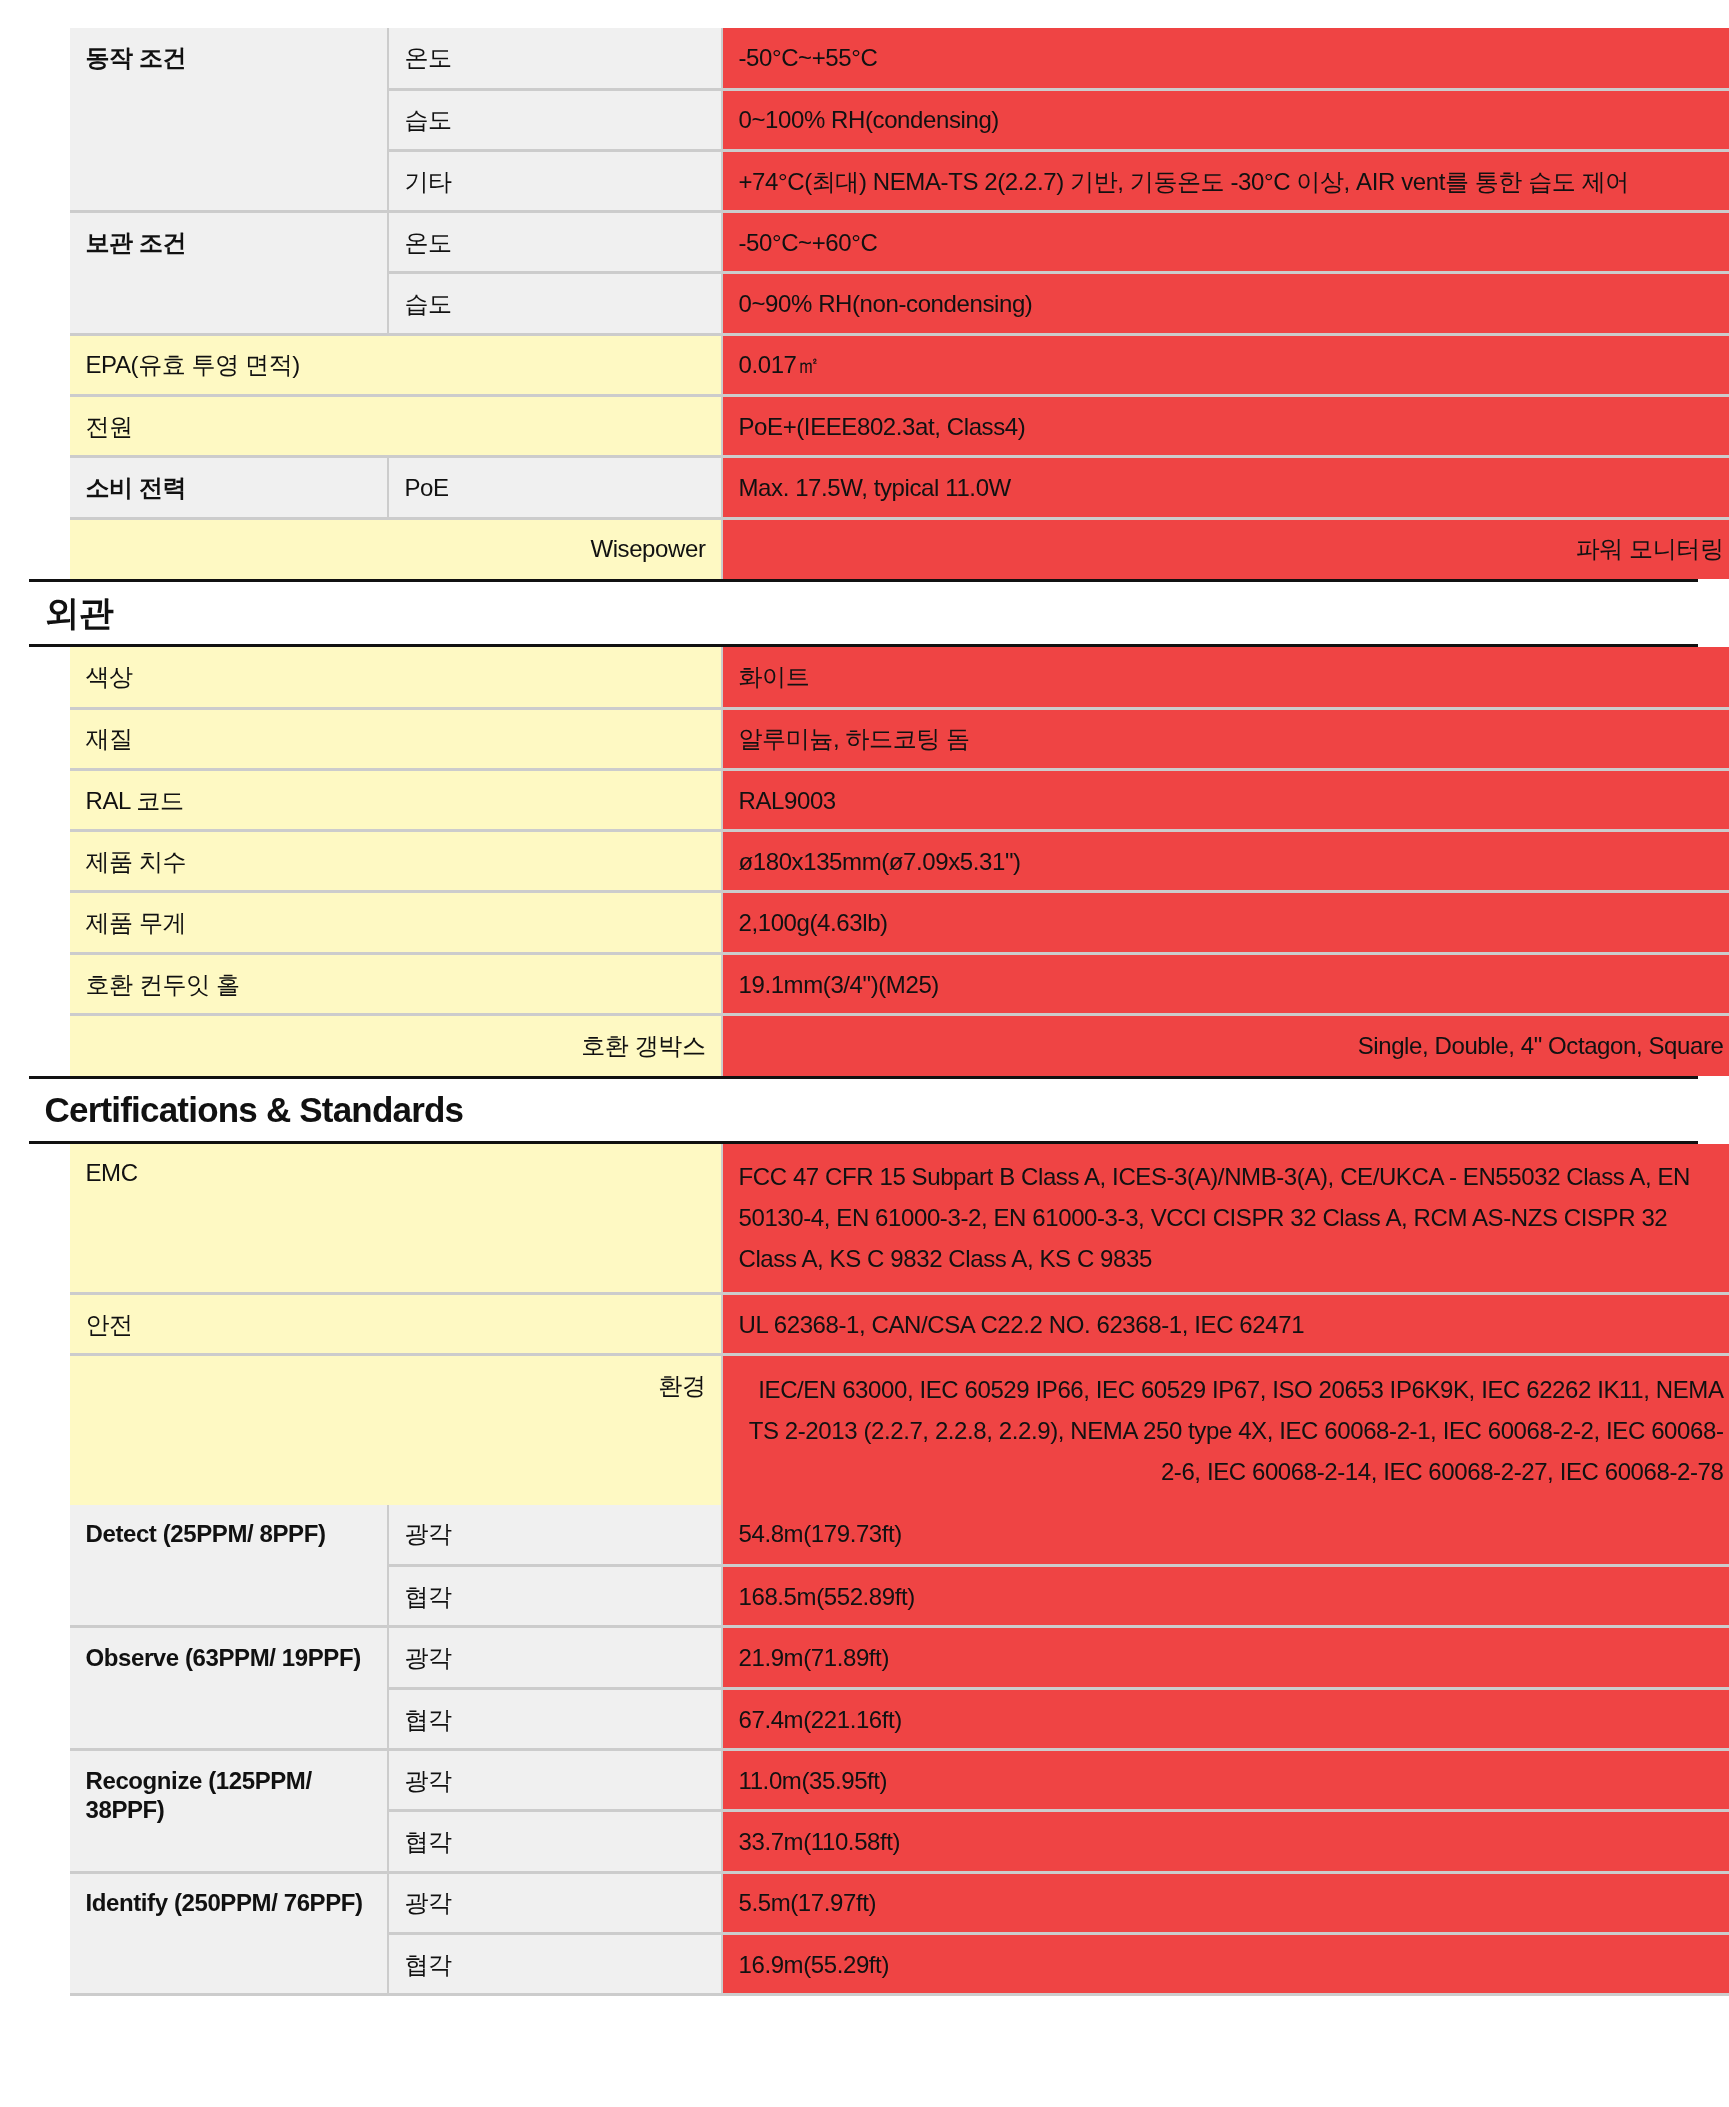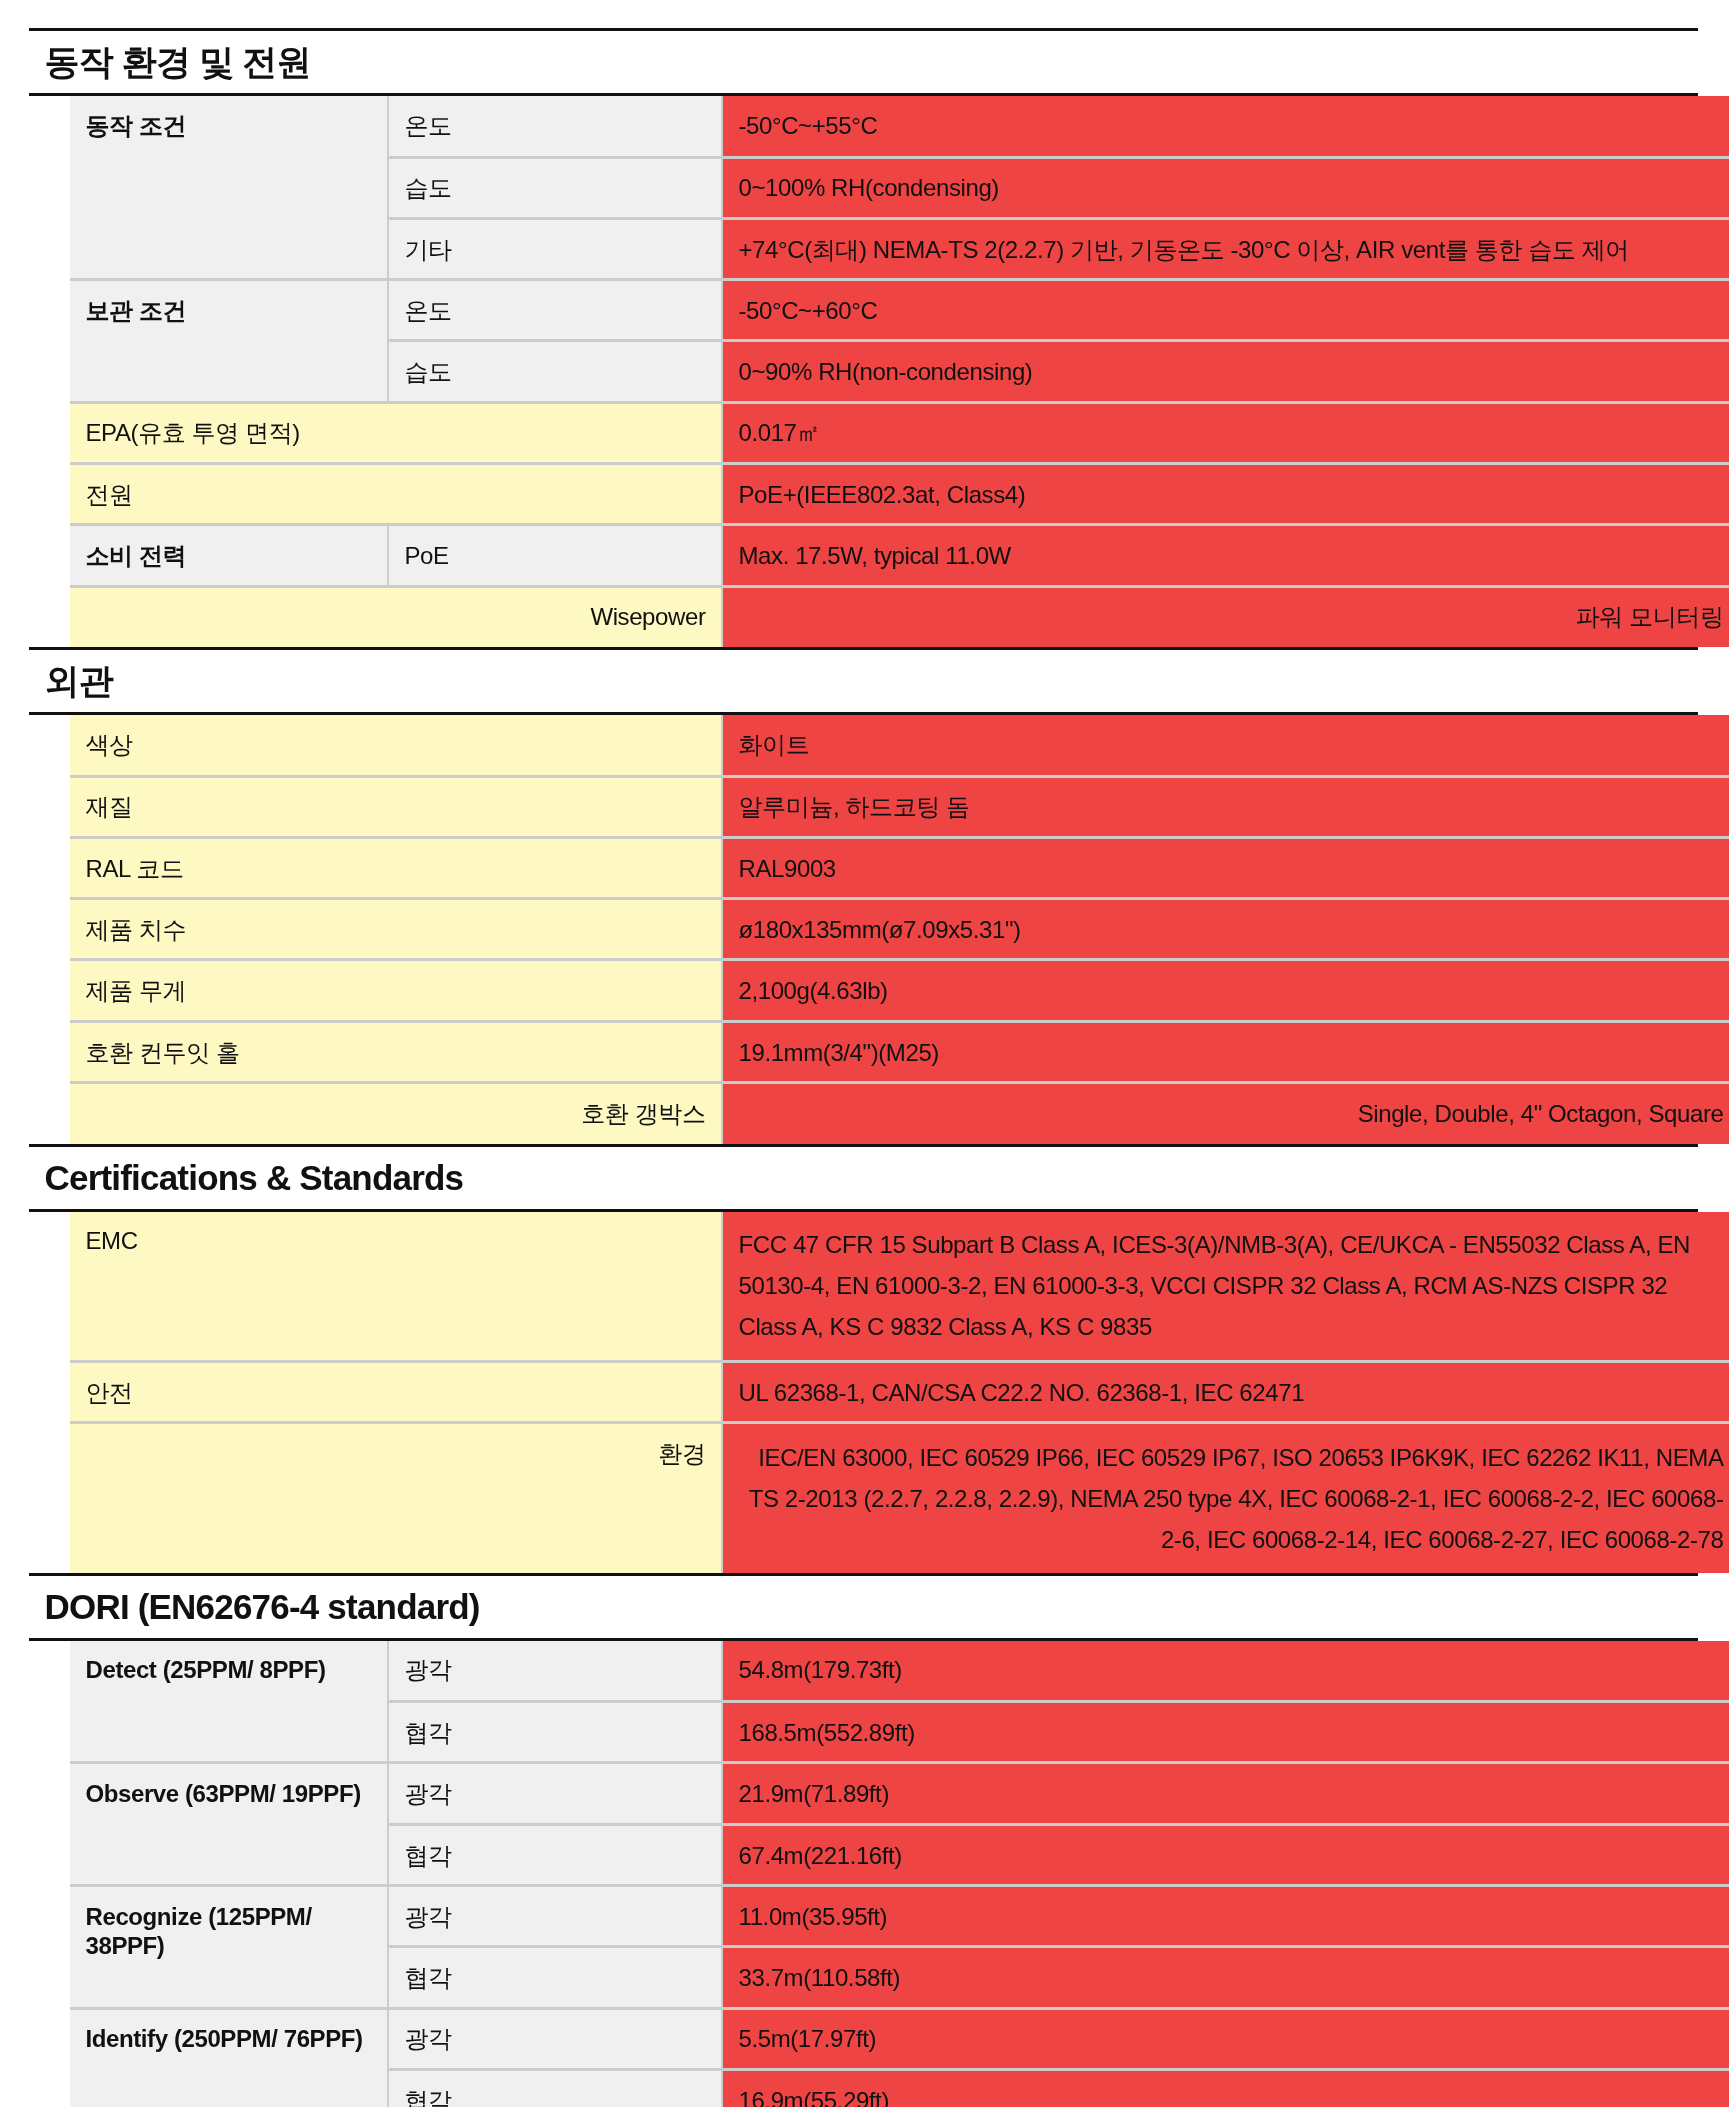--- a/index.html
+++ b/index.html
@@ -15,21 +15,20 @@
   .table td.span12 { background:#fef9c3; font-weight:normal; border-right:2.3px solid #cccccc; }
   .table tr.last td { border-bottom:none;text-align:right; }
   .table td.multi { line-height:41px; padding-top:12.4px; padding-bottom:13px; }
   .row78 td { height:61px; }
 </style>
 </head>
 <body>
 
 <div class="doc">
 
-  <div class="section-head">동작 환경 및 전원</div>
   <table class="table">
     <tbody>
         <tr class="row78">
       <td class="c1" rowspan="3">동작 조건</td>
       <td class="c2">온도</td>
       <td class="c3">-50°C~+55°C</td>
     </tr>
     <tr class="row78">
       <td class="c2">습도</td>
       <td class="c3">0~100% RH(condensing)</td>
@@ -120,21 +119,20 @@
       <td class="span12">안전</td>
       <td class="c3">UL 62368-1, CAN/CSA C22.2 NO. 62368-1, IEC 62471</td>
     </tr>
     <tr class="last">
       <td class="span12" style="height:120px">환경</td>
       <td class="c3 multi">IEC/EN 63000, IEC 60529 IP66, IEC 60529 IP67, ISO 20653 IP6K9K, IEC 62262 IK11, NEMA TS 2-2013 (2.2.7, 2.2.8, 2.2.9), NEMA 250 type 4X, IEC 60068-2-1, IEC 60068-2-2, IEC 60068-2-6, IEC 60068-2-14, IEC 60068-2-27, IEC 60068-2-78</td>
     </tr>
   </tbody>
     </table>
 
-  <div class="section-head">DORI (EN62676-4 standard)</div>
   <table class="table">
     <tbody>
         <tr class="row78">
       <td class="c1" rowspan="2">Detect (25PPM/ 8PPF)</td>
       <td class="c2">광각</td>
       <td class="c3">54.8m(179.73ft)</td>
     </tr>
     <tr class="row78">
       <td class="c2">협각</td>
       <td class="c3">168.5m(552.89ft)</td>

